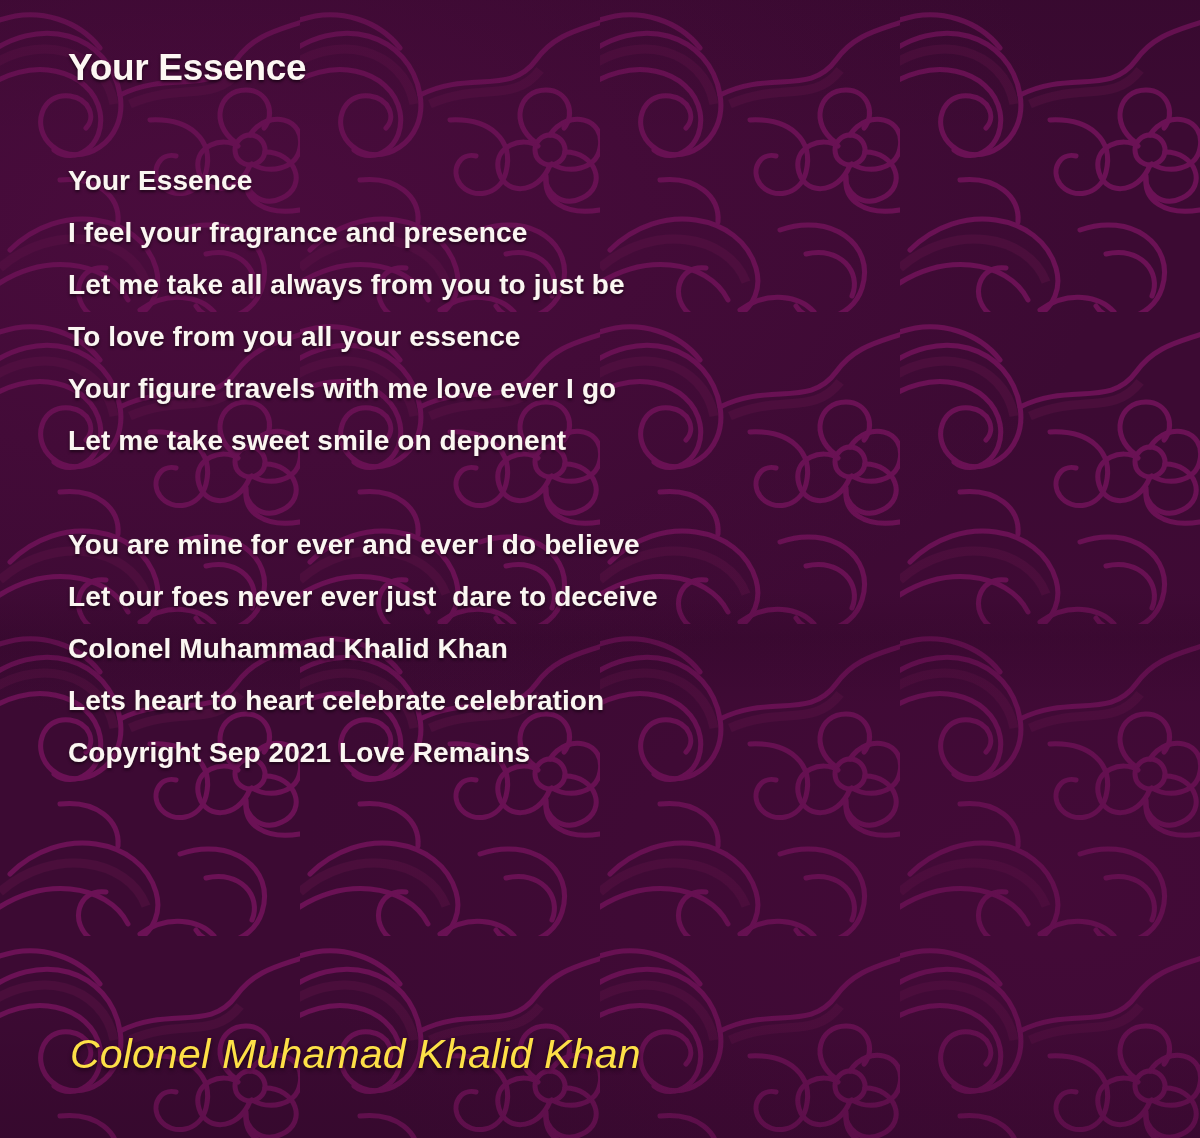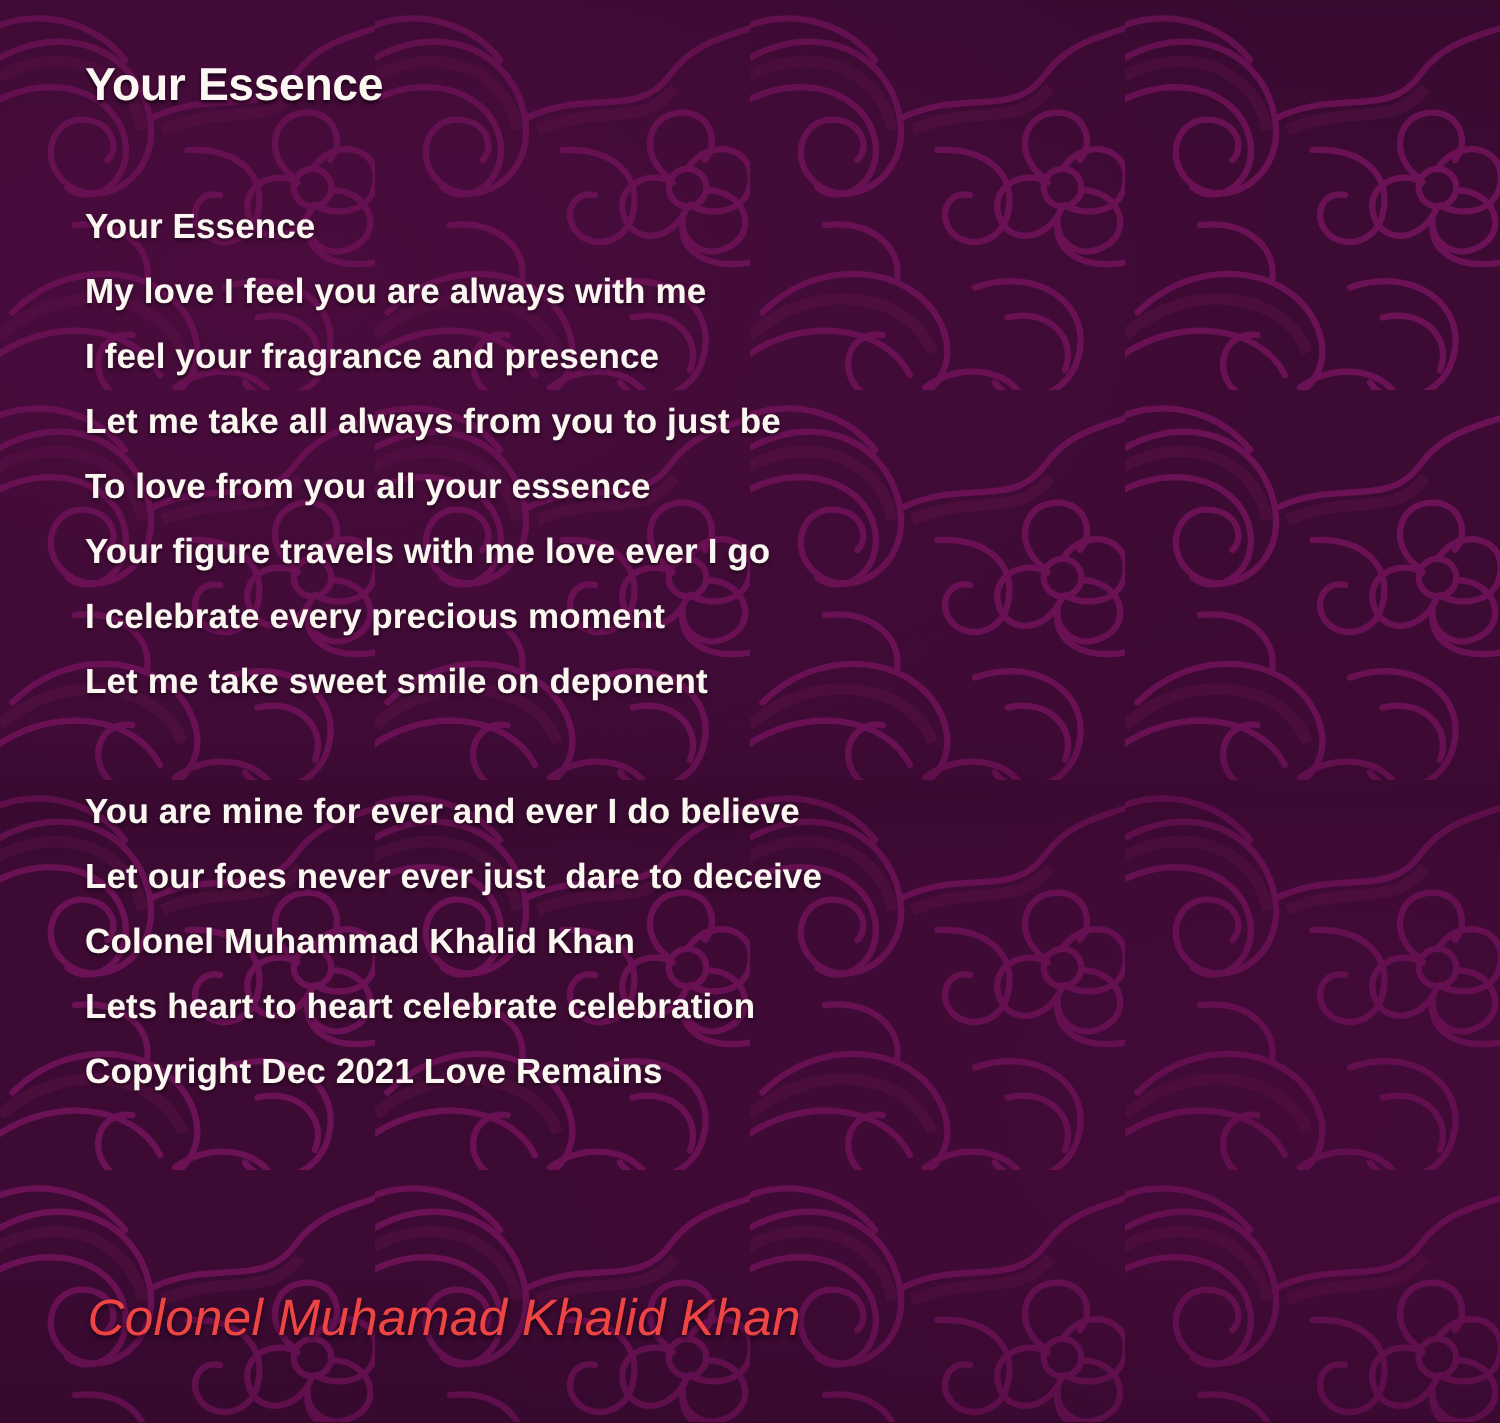--- a/index.html
+++ b/index.html
@@ -83,21 +83,21 @@
     text-shadow: none;
   }
 
   #poem-signature {
     position: absolute;
     left: 70px;
     top: 1031px;
     font-size: 41px;
     font-weight: normal;
     font-style: italic;
-    color: #ef4444;
+    color: #fde047;
     letter-spacing: 0.2px;
     white-space: nowrap;
     text-shadow: 0 2px 4px rgba(14,1,11,0.70);
   }
 </style>
 </head>
 <body>
 
 <div id="poem-card">
 
@@ -141,31 +141,29 @@
   </svg>
 
   <div id="bg-vignette"></div>
 
   <div id="content">
 
     <div id="poem-title">Your Essence</div>
 
     <div id="poem-body">
       <div class="poem-line">Your Essence</div>
-      <div class="poem-line">My love I feel you are always with me</div>
       <div class="poem-line">I feel your fragrance and presence</div>
       <div class="poem-line">Let me take all always from you to just be</div>
       <div class="poem-line">To love from you all your essence</div>
       <div class="poem-line">Your figure travels with me love ever I go</div>
-      <div class="poem-line">I celebrate every precious moment</div>
       <div class="poem-line">Let me take sweet smile on deponent</div>
       <div class="poem-line blank"></div>
       <div class="poem-line">You are mine for ever and ever I do believe</div>
       <div class="poem-line">Let our foes never ever just  dare to deceive</div>
       <div class="poem-line">Colonel Muhammad Khalid Khan</div>
       <div class="poem-line">Lets heart to heart celebrate celebration</div>
-      <div class="poem-line">Copyright Dec 2021 Love Remains</div>
+      <div class="poem-line">Copyright Sep 2021 Love Remains</div>
     </div>
 
     <div id="poem-signature">Colonel Muhamad Khalid Khan</div>
 
   </div>
 </div>
 
 </body></html>

